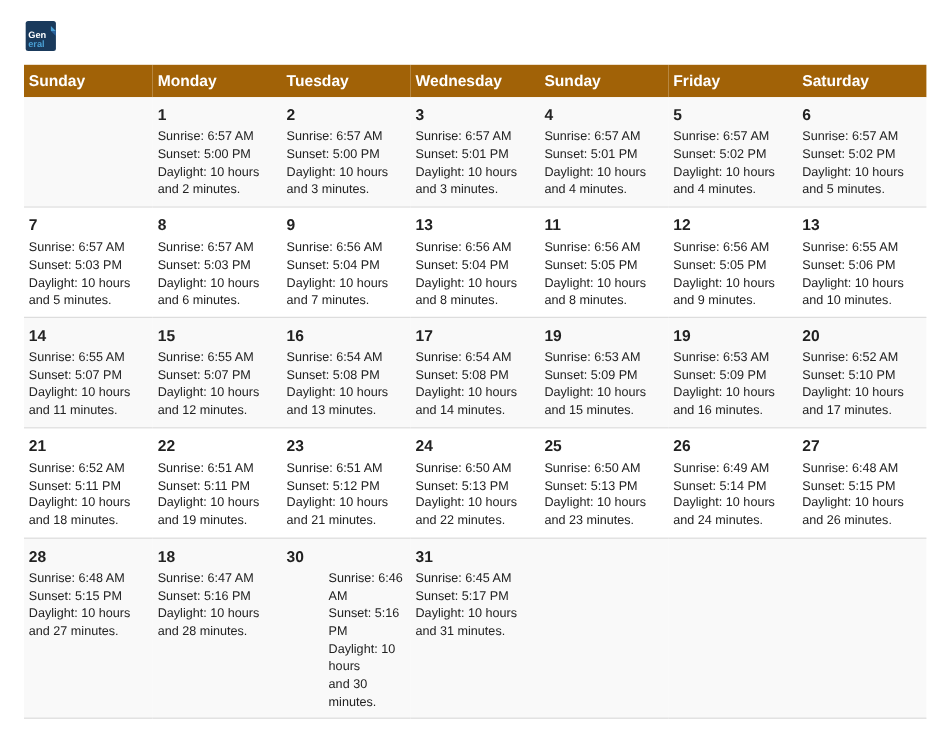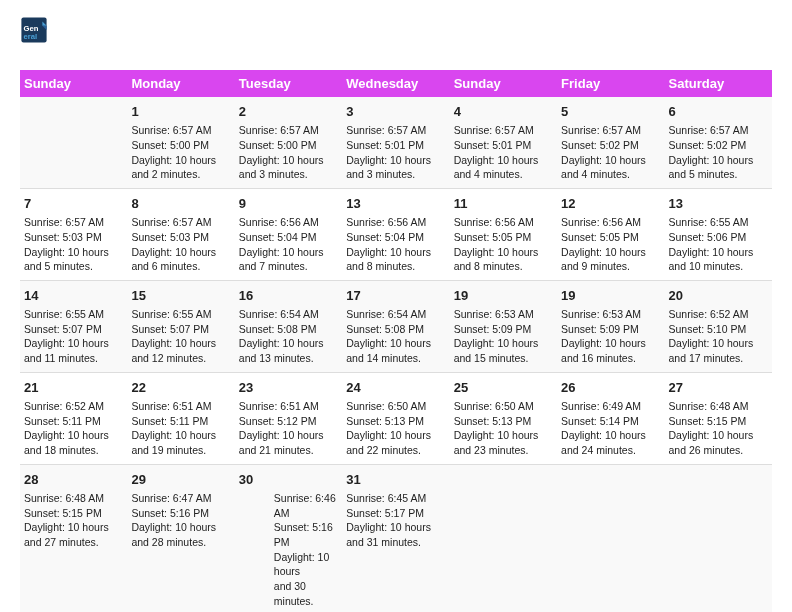--- a/index.html
+++ b/index.html
@@ -5,21 +5,21 @@
     * { margin: 0; padding: 0; box-sizing: border-box; }
     body {
       font-family: Arial, sans-serif;
       background: #fff;
       width: 792px;
       min-height: 612px;
       padding: 16px 20px;
     }
     .header-logo {
       display: flex;
-      margin-bottom: 20px;
+      margin-bottom: 4px;
     }
     .logo-icon {
       width: 28px;
       height: 28px;
       margin-right: 2px;
     }
     .title-section {
       text-align: right;
       margin-bottom: 2px;
     }
@@ -32,21 +32,21 @@
       font-size: 16px;
       color: #333;
       margin-bottom: 8px;
     }
     table {
       width: 100%;
       border-collapse: collapse;
       font-size: 11px;
     }
     thead tr th {
-      background-color: #d946ef;
+      background-color: #a16207;
       color: #fff;
       padding: 6px 4px;
       text-align: left;
       font-size: 13px;
       font-weight: bold;
     }
     tbody tr {
       border-bottom: 1px solid #ddd;
     }
     tbody tr:nth-child(odd) {
@@ -310,21 +310,21 @@
       </tr>
       <tr>
         <td>
           <span class="day-number">28</span>
           <div class="day-info" style="white-space: pre-line;">Sunrise: 6:48 AM
 Sunset: 5:15 PM
 Daylight: 10 hours
 and 27 minutes.</div>
         </td>
         <td>
-          <span class="day-number">29</span>
+          <span class="day-number">18</span>
           <div class="day-info" style="white-space: pre-line;">Sunrise: 6:47 AM
 Sunset: 5:16 PM
 Daylight: 10 hours
 and 28 minutes.</div>
         </td>
         <td>
           <span class="day-number">30</span>
           <div class="day-info" style="white-space: pre-line; margin-left: 35px;">Sunrise: 6:46 AM
 Sunset: 5:16 PM
 Daylight: 10 hours

